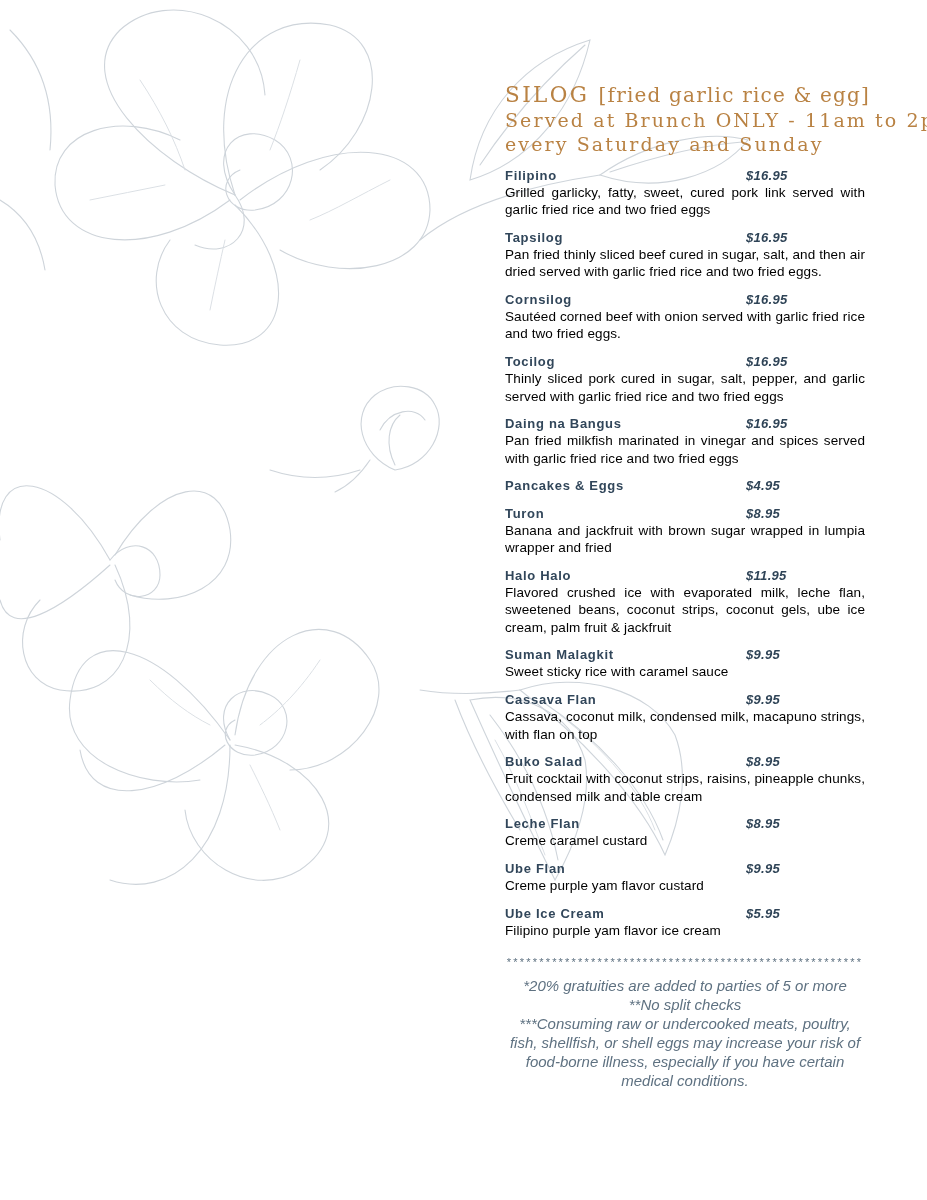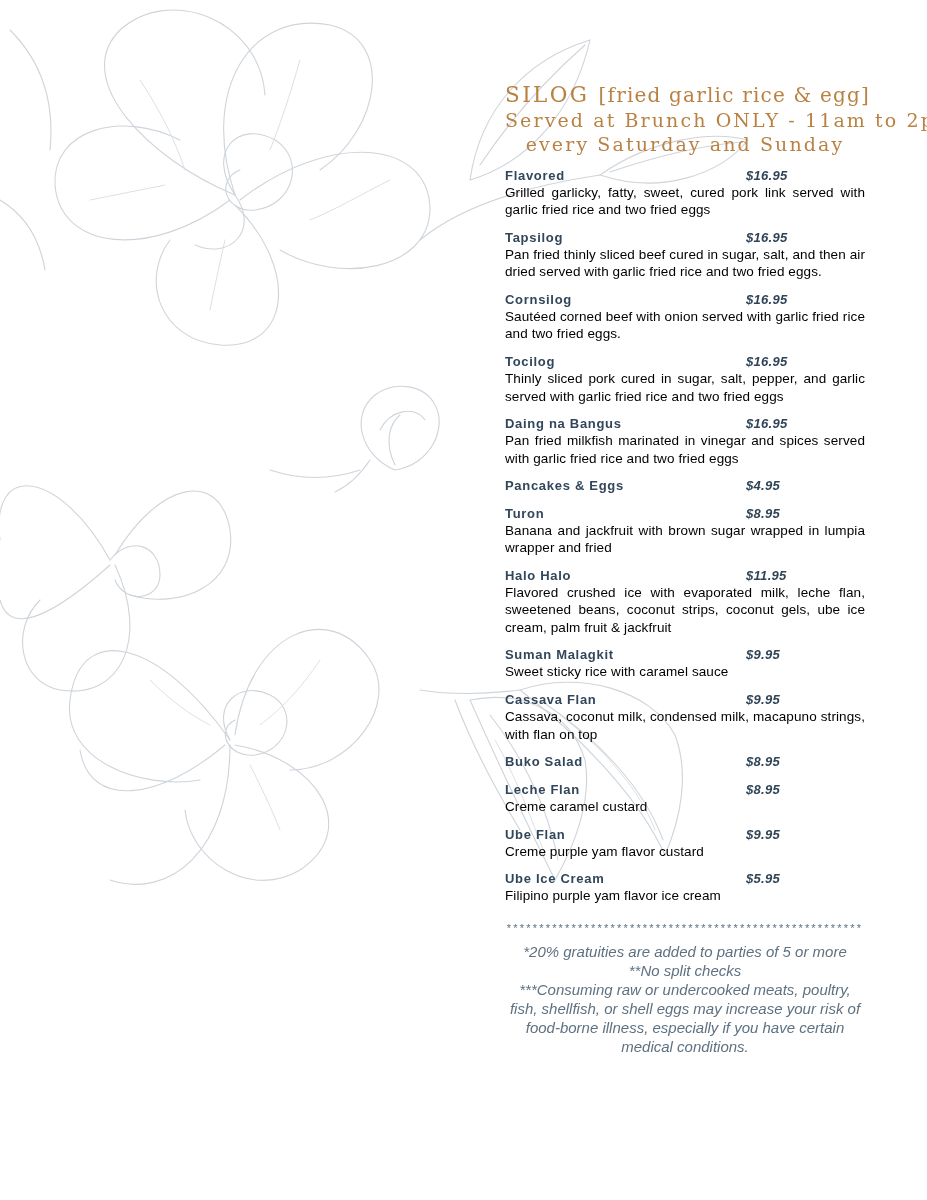--- a/index.html
+++ b/index.html
@@ -10,21 +10,21 @@
     -webkit-font-smoothing:antialiased;
   }
   .floral { position:absolute; top:0; left:0; z-index:0; }
   .menu-column { position:absolute; left:505px; top:82px; width:360px; z-index:2; }
 
   .section-header {
     color:#b98243;
     font-family:"DejaVu Serif", serif;
     margin:0 0 11px 0;
   }
-  .header-centered { text-align:center; }
+  .header-centered { }
   .header-left { text-align:left; margin-top:26px; }
   .hline1 { font-size:21.5px; letter-spacing:2.4px; line-height:25px; white-space:nowrap; }
   .hbracket { font-size:20px; letter-spacing:1.2px; }
   .hsub { font-size:19px; letter-spacing:2.1px; line-height:24px; white-space:nowrap; }
 
   .item { margin-bottom:10.5px; }
   .item-head { display:grid; grid-template-columns:241px 1fr; align-items:baseline; }
   .item-name {
     font-weight:bold; font-size:13px; letter-spacing:0.7px;
     color:#31465a; line-height:17px;
@@ -111,21 +111,21 @@
 <div class="menu-column">
 
   <div class="section-header header-centered">
     <div class="hline1"><span>SILOG</span> <span class="hbracket">[fried garlic rice &amp; egg]</span></div>
     <div class="hsub">Served at Brunch ONLY - 11am to 2pm</div>
     <div class="hsub">every Saturday and Sunday</div>
   </div>
 
   <div class="item">
     <div class="item-head">
-        <span class="item-name">Flavored</span>
+        <span class="item-name">Filipino</span>
         <span class="item-price">$16.95</span>
       </div>
     <div class="item-desc">Grilled garlicky, fatty, sweet, cured pork link served with garlic fried rice and two fried eggs</div>
   </div>
   <div class="item">
     <div class="item-head">
         <span class="item-name">Tapsilog</span>
         <span class="item-price">$16.95</span>
       </div>
     <div class="item-desc">Pan fried thinly sliced beef cured in sugar, salt, and then air dried served with garlic fried rice and two fried eggs.</div>
@@ -185,20 +185,21 @@
         <span class="item-name">Cassava Flan</span>
         <span class="item-price">$9.95</span>
       </div>
     <div class="item-desc">Cassava, coconut milk, condensed milk, macapuno strings, with flan on top</div>
   </div>
   <div class="item">
     <div class="item-head">
         <span class="item-name">Buko Salad</span>
         <span class="item-price">$8.95</span>
       </div>
+    <div class="item-desc">Fruit cocktail with coconut strips, raisins, pineapple chunks, condensed milk and table cream</div>
   </div>
   <div class="item">
     <div class="item-head">
         <span class="item-name">Leche Flan</span>
         <span class="item-price">$8.95</span>
       </div>
     <div class="item-desc">Creme caramel custard</div>
   </div>
   <div class="item">
     <div class="item-head">

